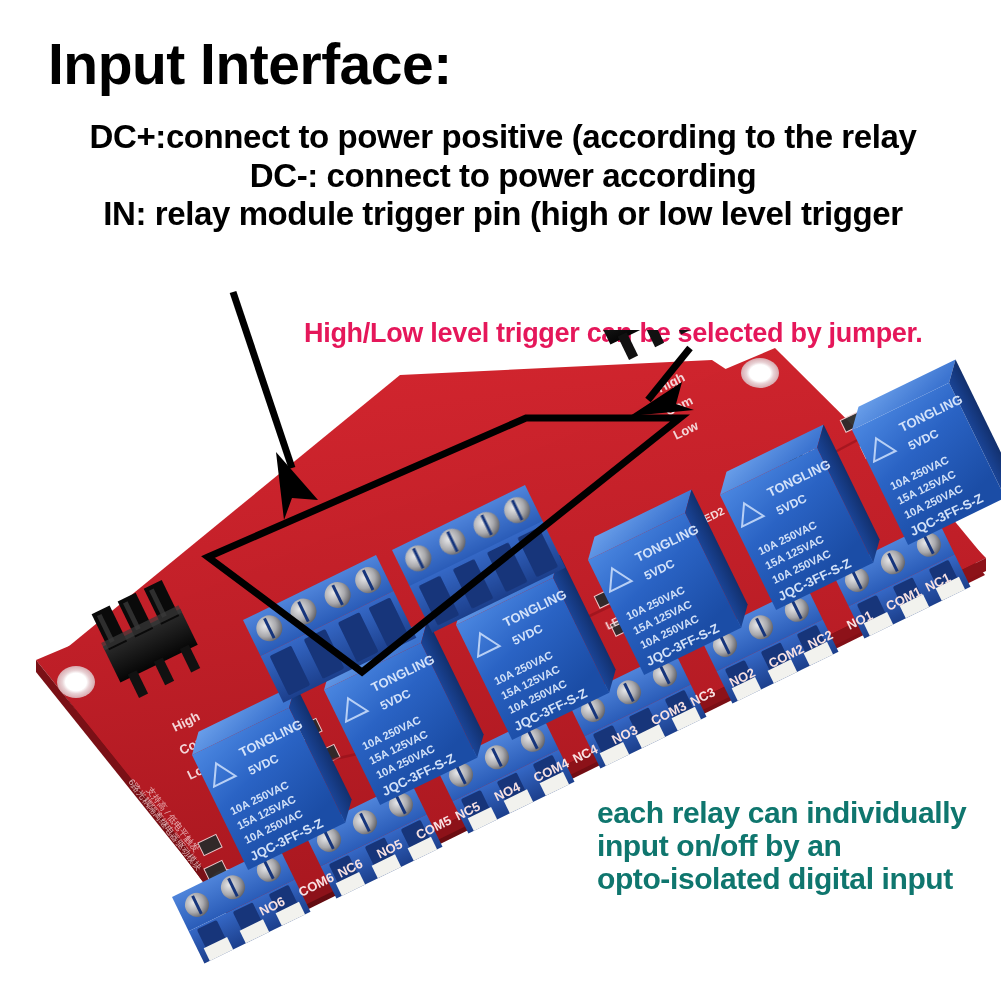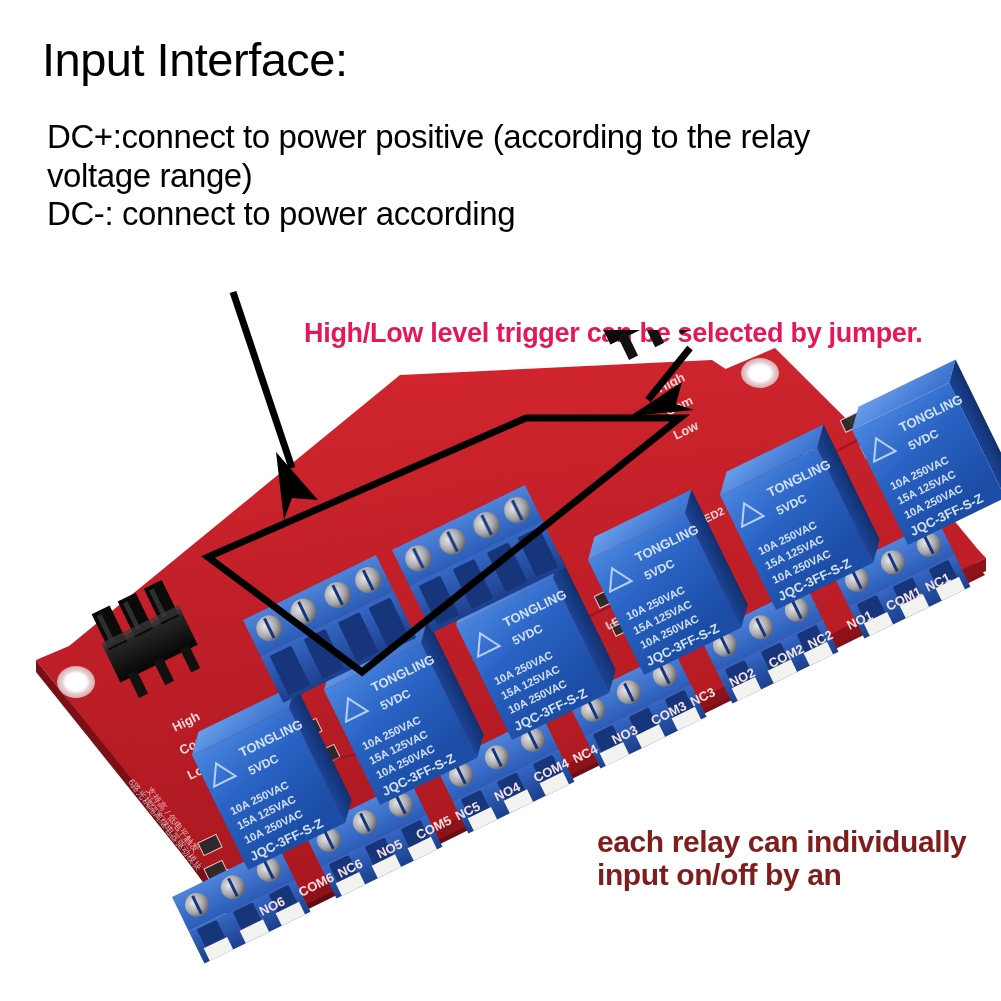--- a/index.html
+++ b/index.html
@@ -1,54 +1,55 @@
 <!DOCTYPE html>
 <html><head>
 <meta charset="utf-8">
 <style>
   html,body{margin:0;padding:0;background:#fff;}
   body{width:1001px;height:1001px;position:relative;overflow:hidden;
        font-family:"Liberation Sans",sans-serif;color:#000;}
 
   
-  #title{position:absolute;left:42px;top:36px;font-size:47px;font-weight:normal;
+  #title{position:absolute;left:48px;top:36px;font-size:57px;font-weight:bold;
          letter-spacing:-0.5px;line-height:1;}
   #desc{position:absolute;left:47px;top:118px;width:912px;font-size:33px;
-        font-weight:normal;line-height:1.17;letter-spacing:-0.4px;}
+        font-weight:bold;line-height:1.17;letter-spacing:-0.4px;text-align:center;}
   #desc div{white-space:pre-wrap;}
 
   #pink-note{position:absolute;left:304px;top:318px;font-size:27px;font-weight:bold;
              color:#e5175a;letter-spacing:-0.3px;white-space:nowrap;}
-  #red-note{position:absolute;left:597px;top:825px;font-size:30px;font-weight:bold;
-            color:#7f1d1d;line-height:1.1;letter-spacing:-0.4px;}
+  #red-note{position:absolute;left:597px;top:796px;font-size:30px;font-weight:bold;
+            color:#0f766e;line-height:1.1;letter-spacing:-0.4px;}
   #red-note div{white-space:nowrap;}
 
   
   #stage{position:absolute;left:0;top:330px;width:1001px;height:671px;}
   #stage svg{position:absolute;left:0;top:0;}
 
   
   #anno{position:absolute;left:0;top:0;width:1001px;height:1001px;pointer-events:none;}
 </style>
 </head>
 <body>
 
 <div id="title">Input Interface:</div>
 
 <div id="desc">
   <div>DC+:connect to power positive (according to the relay</div>
-  <div>voltage range)</div>
   <div>DC-: connect to power according</div>
+  <div>IN: relay module trigger pin (high or low level trigger</div>
 </div>
 
 <div id="pink-note">High/Low level trigger can be selected by jumper.</div>
 
 <div id="red-note">
   <div>each relay can individually</div>
   <div>input on/off by an</div>
+  <div>opto-isolated digital input</div>
 </div>
 
 <div id="stage">
 <svg width="1001" height="671" viewBox="0 0 1001 671" xmlns="http://www.w3.org/2000/svg">
   <defs>
     <linearGradient id="pcbTop" x1="0" y1="0" x2="0.2" y2="1">
       <stop offset="0" stop-color="#d4262f"></stop>
       <stop offset="0.5" stop-color="#c01f28"></stop>
       <stop offset="1" stop-color="#a8171f"></stop>
     </linearGradient>

